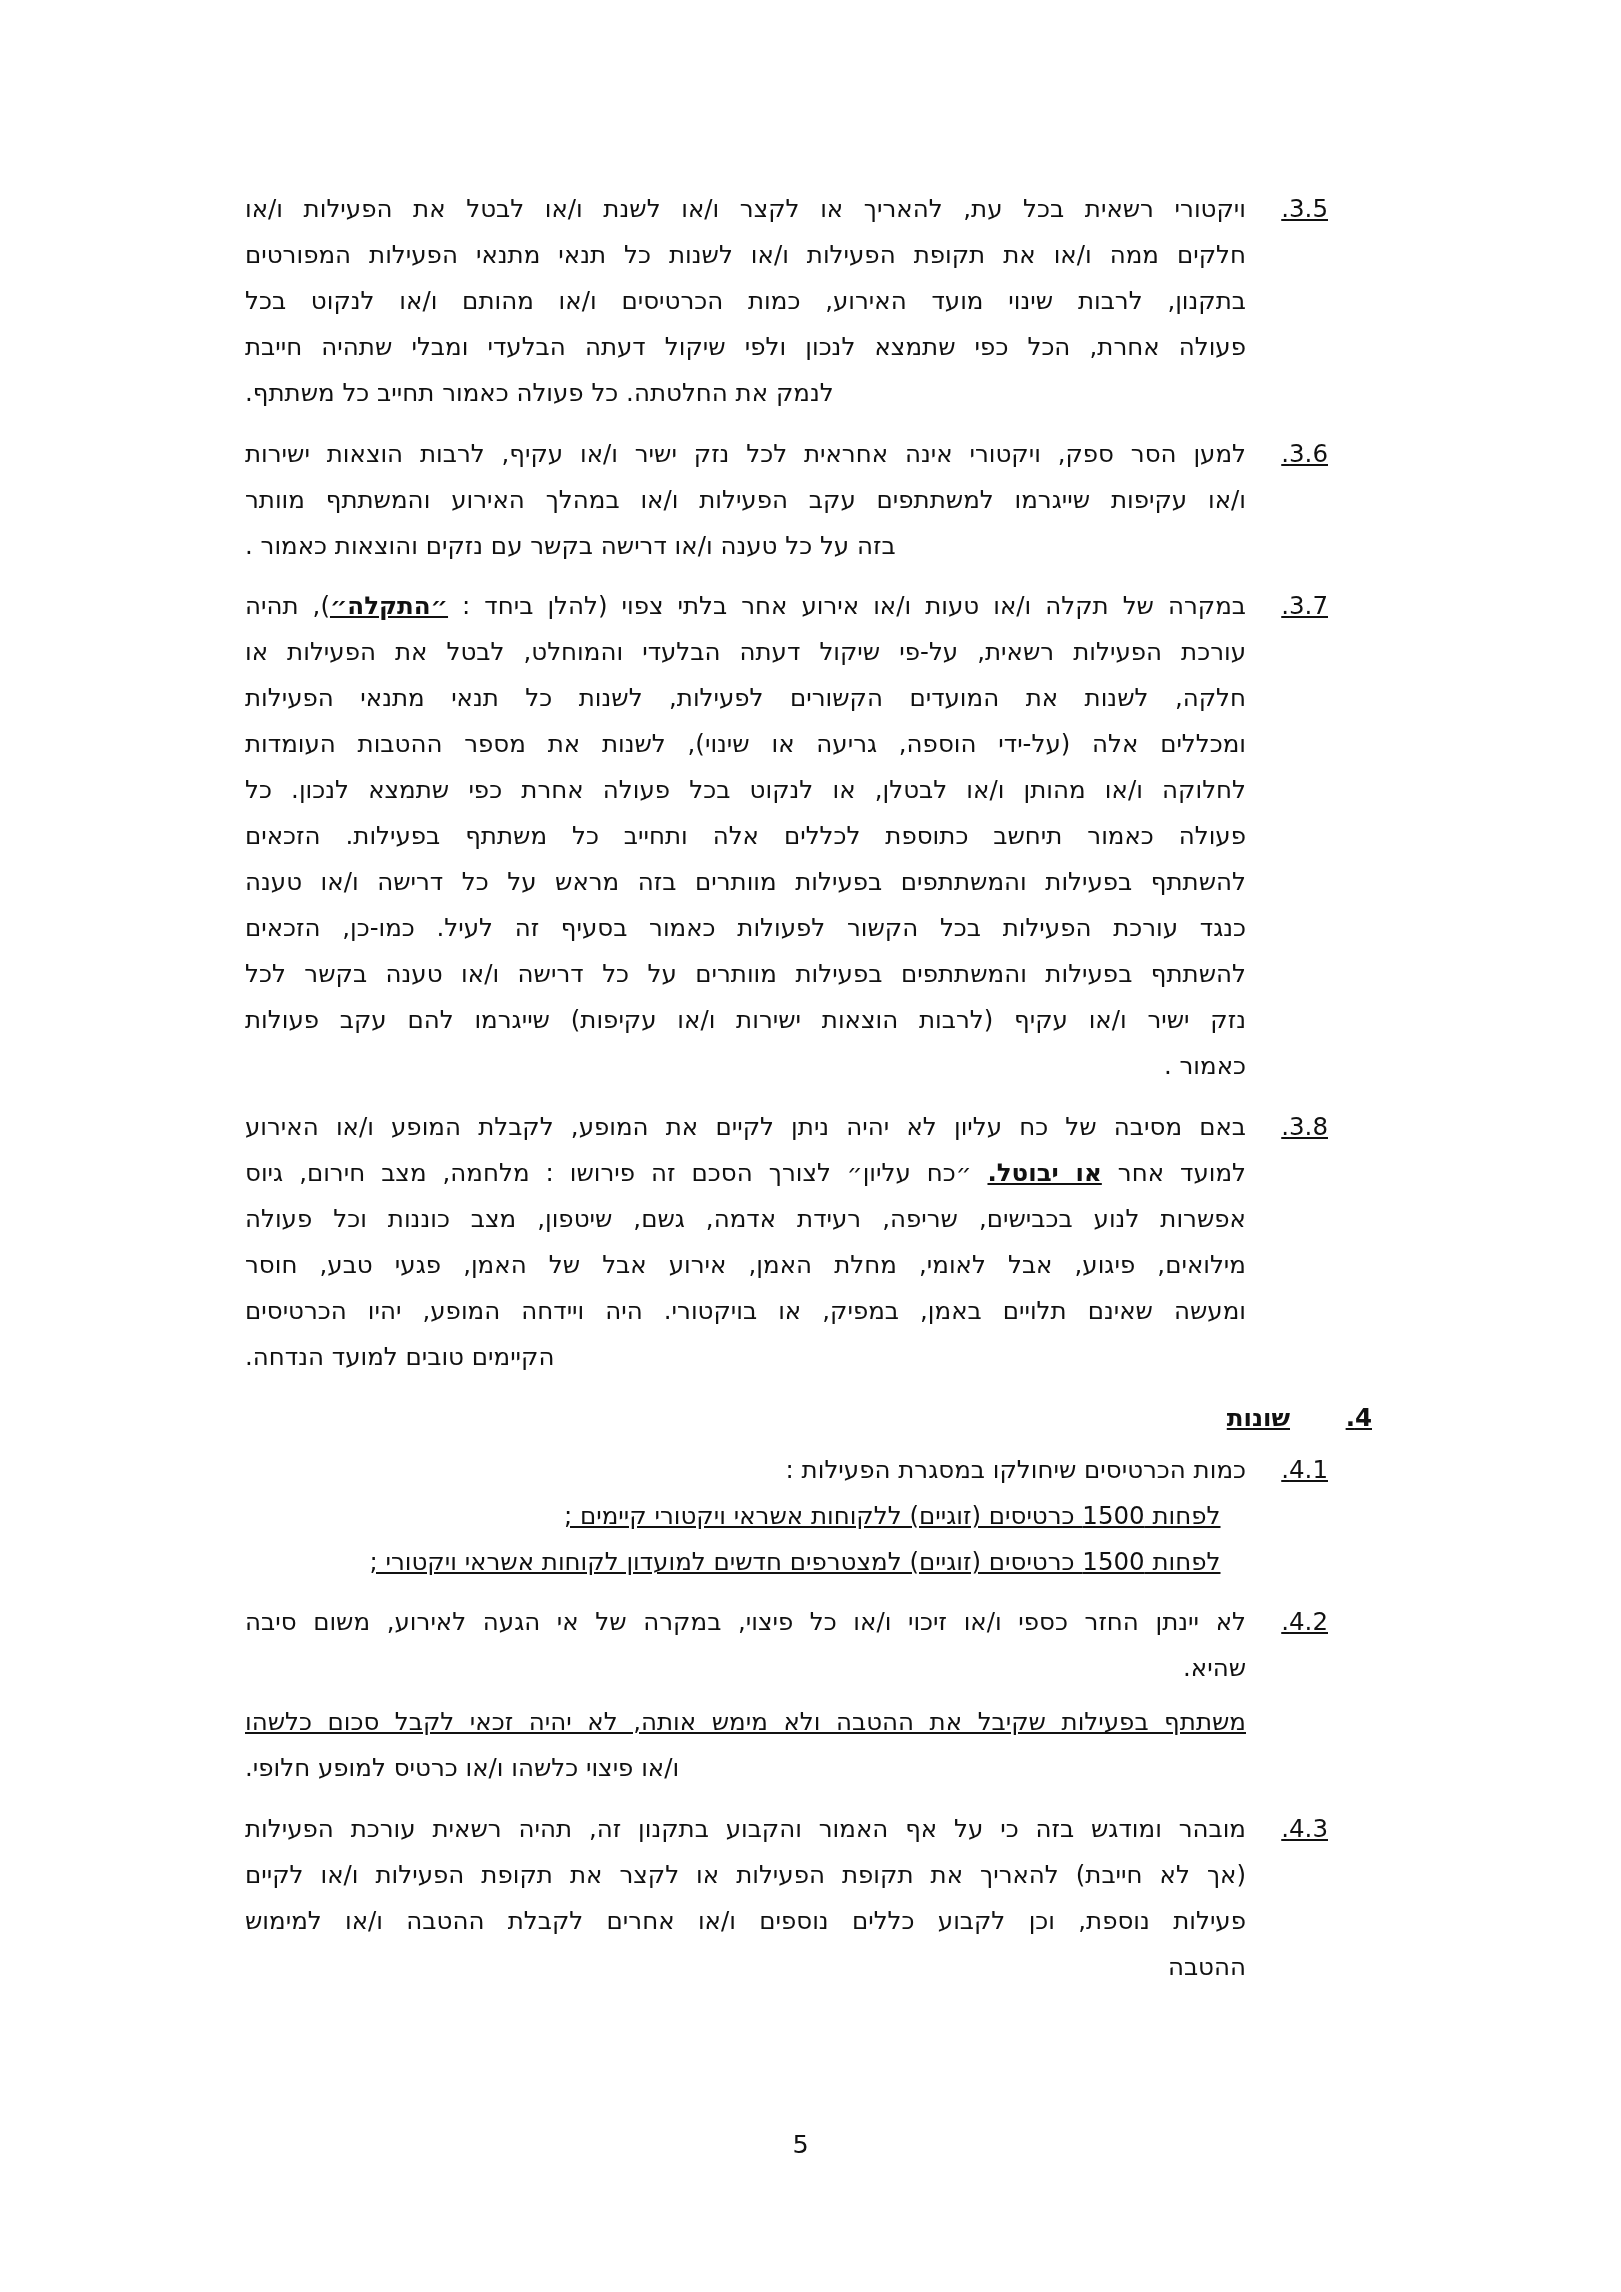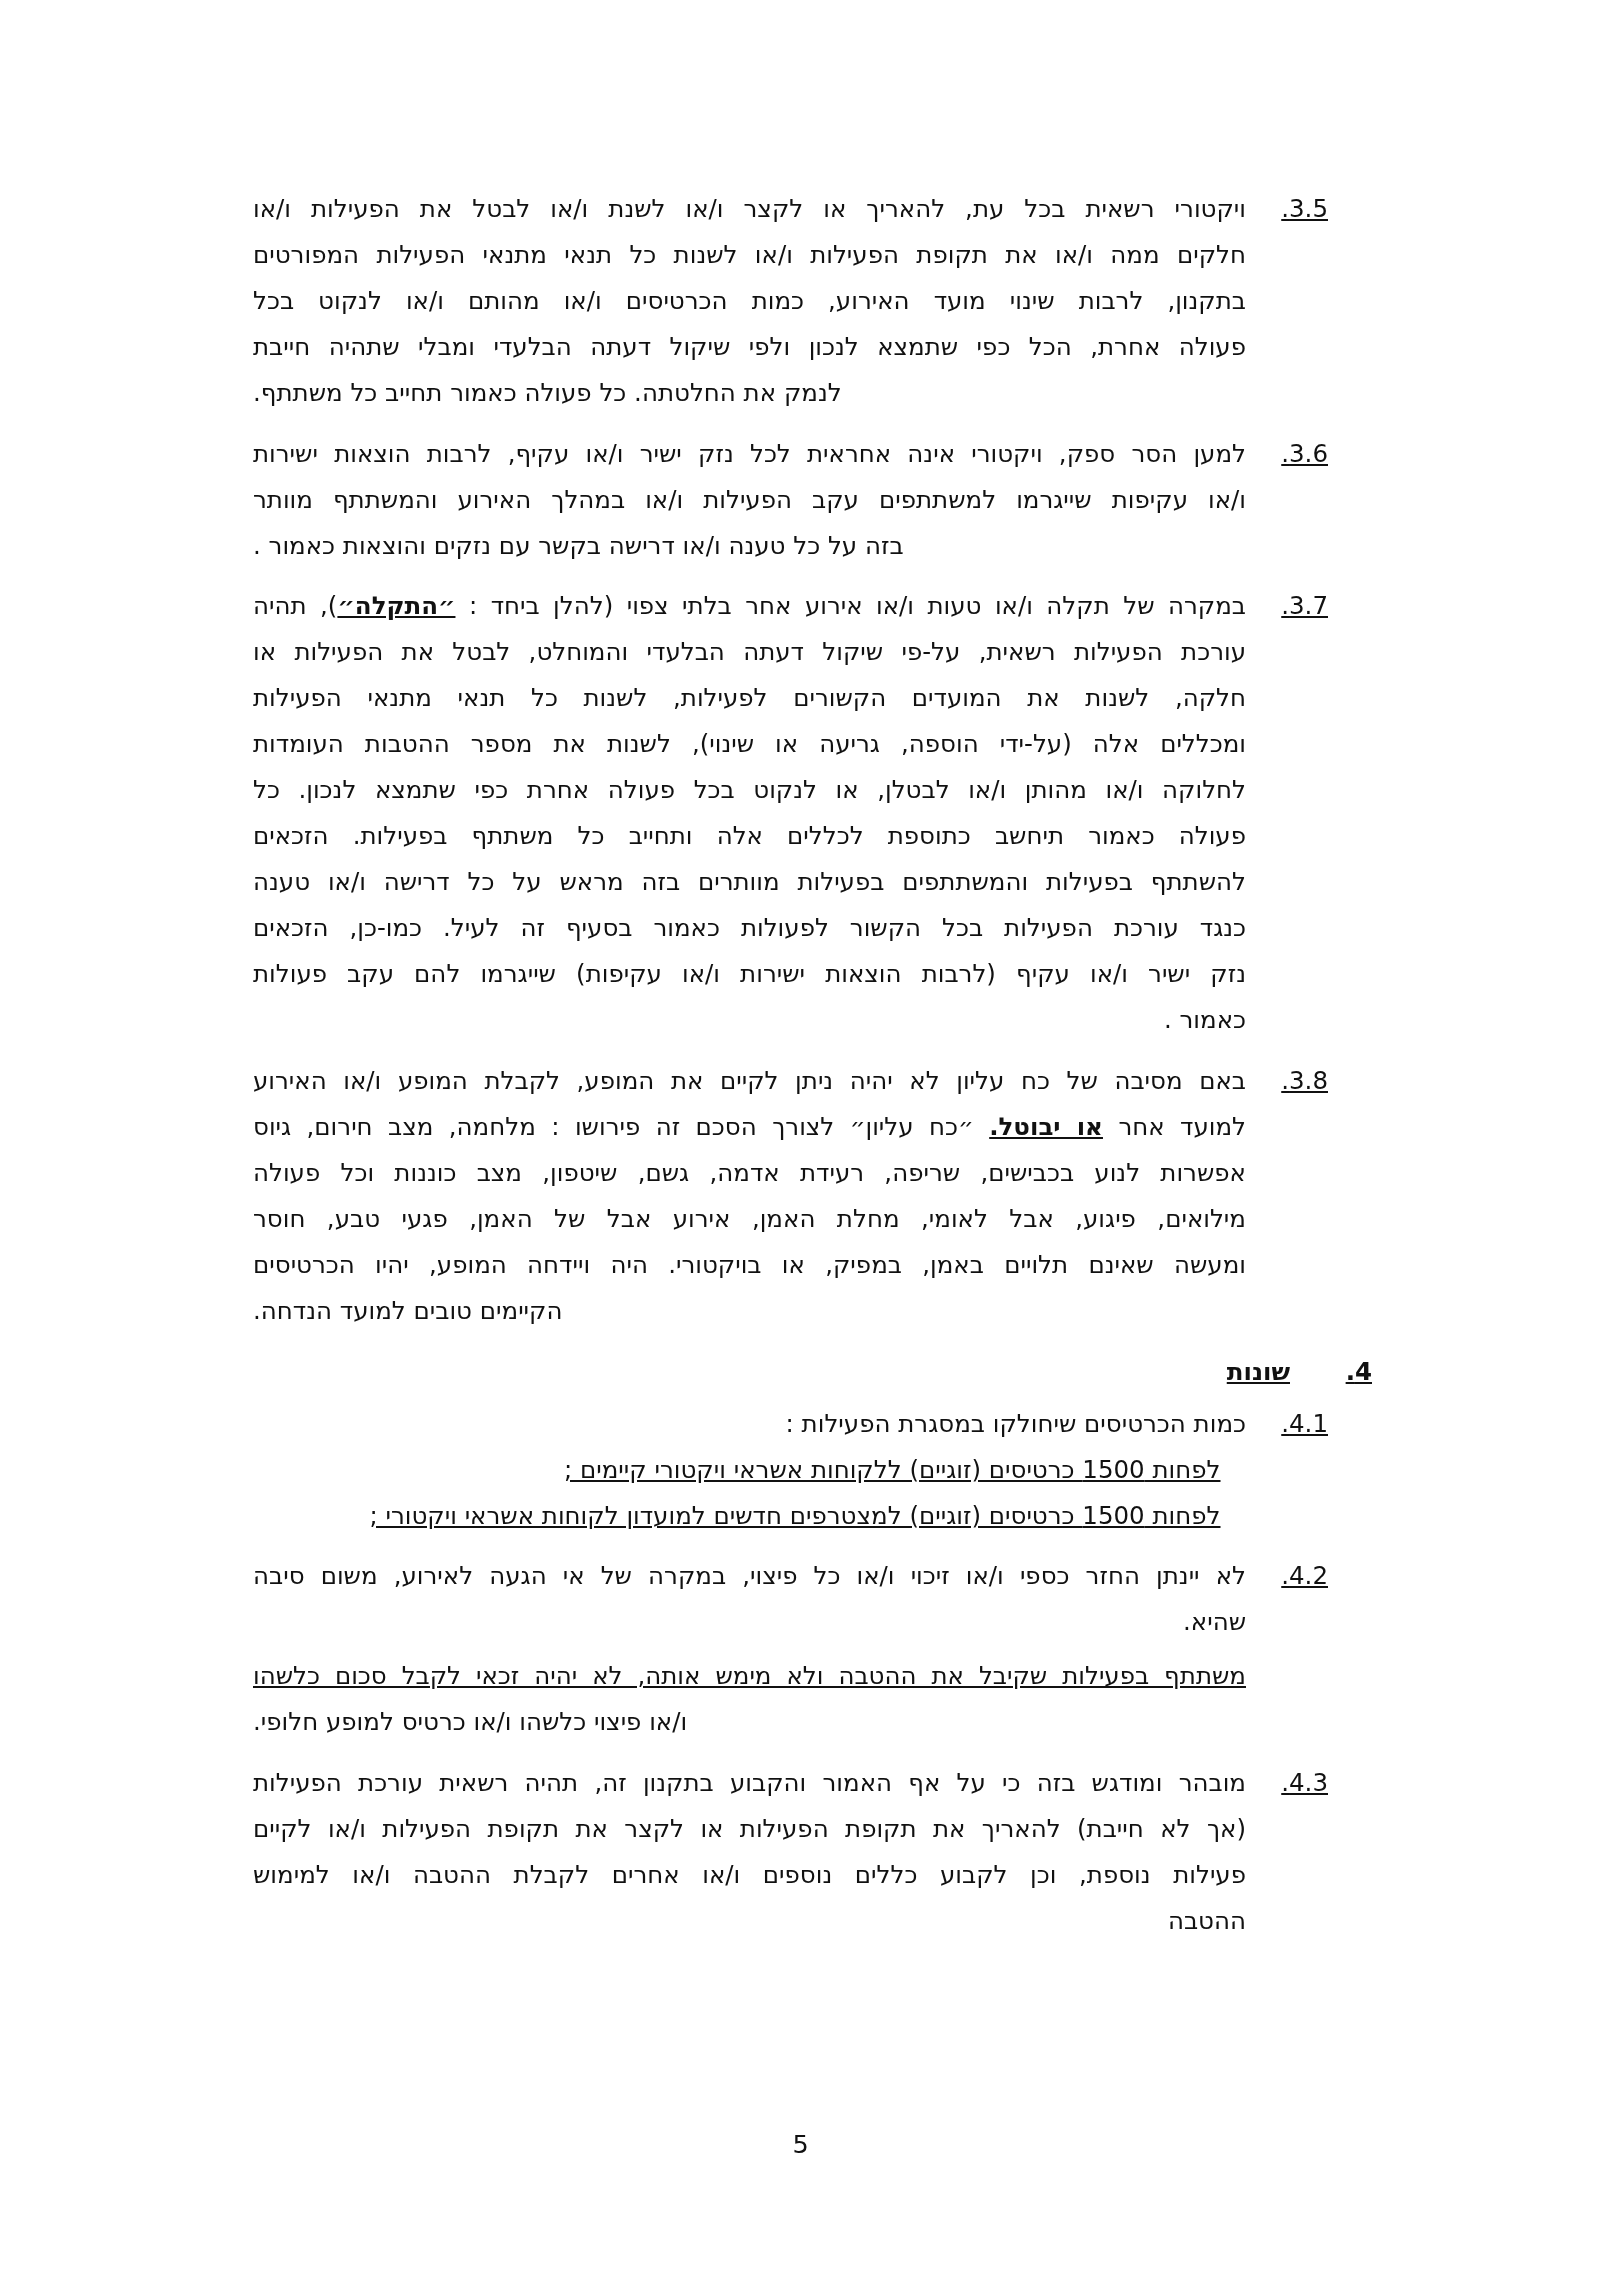--- a/index.html
+++ b/index.html
@@ -23,21 +23,20 @@
   .num{
     position:absolute;right:0;top:0;
     height:46px;line-height:46px;
     white-space:nowrap;
     text-decoration:underline;
   }
   .txt{padding-right:82px;}
   .line{
     height:46px;line-height:46px;
     overflow:hidden;
-    margin-left:8px;
   }
   .a-j{text-align:justify;text-align-last:justify;}
   .a-r{text-align:right;}
   .a-c{text-align:left;}
   .sub{padding-right:25.5px;text-decoration:underline;}
   .gap{margin-top:7.8px;text-decoration:underline;}
   .b{font-weight:bold;text-decoration:underline;}
   .header{margin-top:3.9px;margin-bottom:5.9px;height:46px;}
   .hnum{font-weight:bold;}
   .htitle{
@@ -82,20 +81,21 @@
         <span class="num">3.7.</span>
         <div class="txt">
           <div class="line a-j"><span>במקרה של תקלה ו/או טעות ו/או אירוע אחר בלתי צפוי (להלן ביחד : </span><span class="b">״התקלה״</span><span>), תהיה</span></div>
           <div class="line a-j"><span>עורכת הפעילות רשאית, על-פי שיקול דעתה הבלעדי והמוחלט, לבטל את הפעילות או</span></div>
           <div class="line a-j"><span>חלקה, לשנות את המועדים הקשורים לפעילות, לשנות כל תנאי מתנאי הפעילות</span></div>
           <div class="line a-j"><span>ומכללים אלה (על-ידי הוספה, גריעה או שינוי), לשנות את מספר ההטבות העומדות</span></div>
           <div class="line a-j"><span>לחלוקה ו/או מהותן ו/או לבטלן, או לנקוט בכל פעולה אחרת כפי שתמצא לנכון. כל</span></div>
           <div class="line a-j"><span>פעולה כאמור תיחשב כתוספת לכללים אלה ותחייב כל משתתף בפעילות. הזכאים</span></div>
           <div class="line a-j"><span>להשתתף בפעילות והמשתתפים בפעילות מוותרים בזה מראש על כל דרישה ו/או טענה</span></div>
           <div class="line a-j"><span>כנגד עורכת הפעילות בכל הקשור לפעולות כאמור בסעיף זה לעיל. כמו-כן, הזכאים</span></div>
+          <div class="line a-j"><span>להשתתף בפעילות והמשתתפים בפעילות מוותרים על כל דרישה ו/או טענה בקשר לכל</span></div>
           <div class="line a-j"><span>נזק ישיר ו/או עקיף (לרבות הוצאות ישירות ו/או עקיפות) שייגרמו להם עקב פעולות</span></div>
           <div class="line a-r"><span>כאמור .</span></div>
         </div>
       </div>
       <div class="item lvl2">
         <span class="num">3.8.</span>
         <div class="txt">
           <div class="line a-j"><span>באם מסיבה של כח עליון לא יהיה ניתן לקיים את המופע, לקבלת המופע ו/או האירוע</span></div>
           <div class="line a-j"><span>למועד אחר </span><span class="b">או יבוטל.</span><span> ״כח עליון״ לצורך הסכם זה פירושו : מלחמה, מצב חירום, גיוס</span></div>
           <div class="line a-j"><span>אפשרות לנוע בכבישים, שריפה, רעידת אדמה, גשם, שיטפון, מצב כוננות וכל פעולה</span></div>

